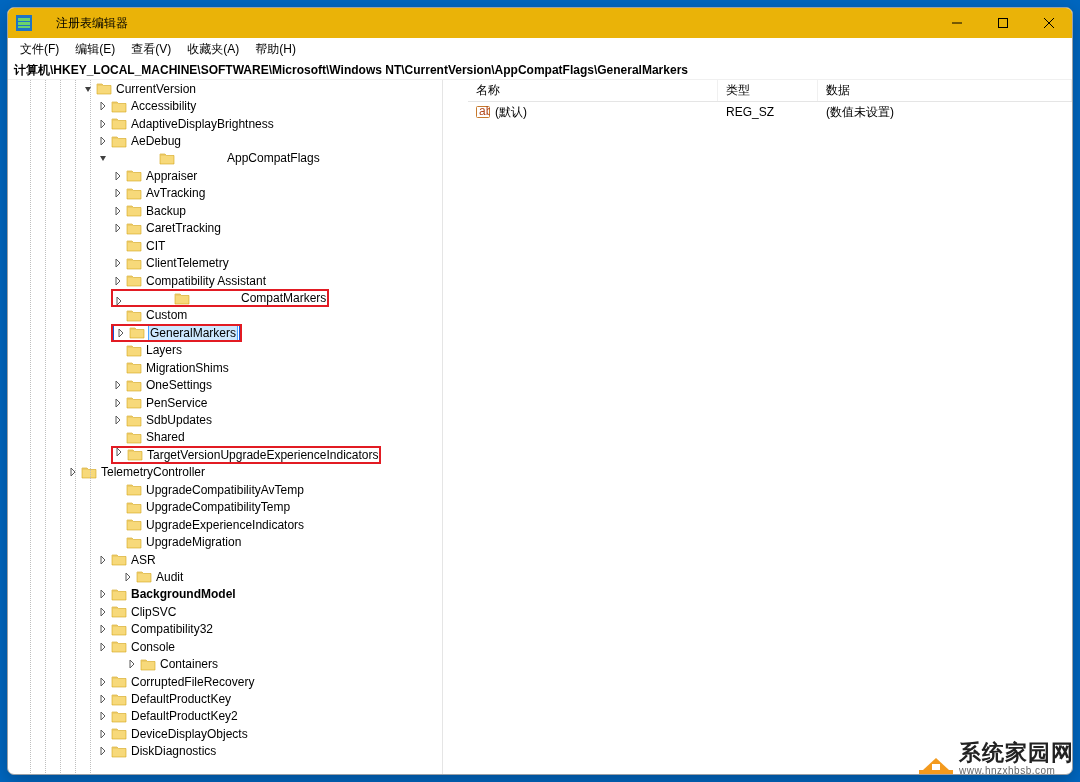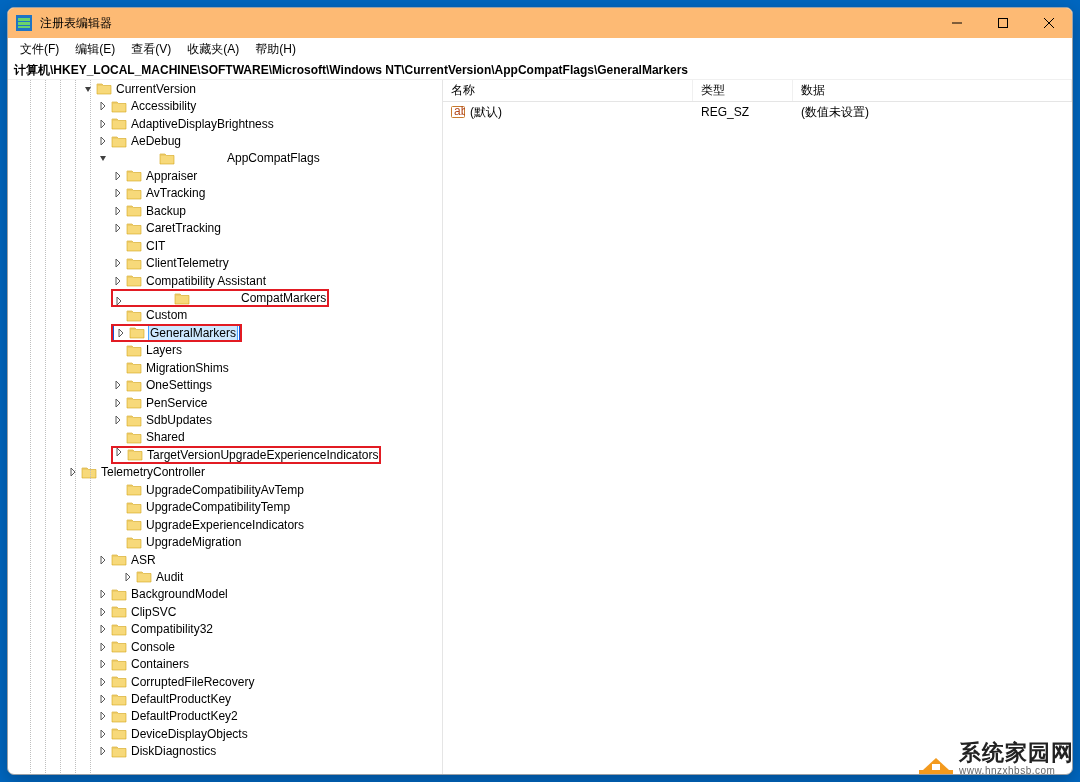--- a/index.html
+++ b/index.html
@@ -1,28 +1,28 @@
 <!DOCTYPE html>
 <html><head>
 <meta charset="utf-8">
 <style>
 * { box-sizing: border-box; margin: 0; padding: 0; font-family: "Microsoft YaHei", "Segoe UI", Tahoma, sans-serif; font-size: 12px; }
 body { background: #0067c0; width: 1080px; height: 782px; overflow: hidden; position: relative; }
 .window { position: absolute; left: 7px; top: 7px; width: 1066px; height: 768px; background: #ffffff; border: 1px solid #9aa0a6; border-radius: 7px; display: flex; flex-direction: column; overflow: hidden; box-shadow: 0 6px 20px rgba(0,0,0,0.25); }
-.titlebar { height: 30px; display: flex; align-items: center; padding-left: 8px; background: #fdba74; }
+.titlebar { height: 30px; display: flex; align-items: center; padding-left: 8px; background: #eab308; gap: 16px; }
 .titlebar .app-icon { width: 16px; height: 16px; margin-right: 8px; }
 .titlebar .title-text { color: #000; }
 .winctrls { margin-left: auto; display: flex; }
 .winbtn { width: 46px; height: 30px; display: flex; align-items: center; justify-content: center; color: #000; }
 .menubar { height: 22px; display: flex; align-items: center; padding-left: 4px; background: #fff; }
 .menuitem { padding: 2px 8px; color: #000; cursor: default; }
 .addrbar { height: 20px; padding: 2px 6px 2px 6px; color: #000; border-bottom: 1px solid #f0f0f0; white-space: nowrap; font-weight: bold; }
 .content { flex: 1; display: flex; min-height: 0; }
 .tree-pane { width: 435px; border-right: 1px solid #e5e5e5; overflow: auto; position: relative; }
-.list-pane { flex: 1; overflow: auto; }
+.list-pane { flex: 1; overflow: auto; margin-left: 25px; }
 .list-header { display: flex; border-bottom: 1px solid #e5e5e5; height: 22px; align-items: center; }
 .list-header .col { padding: 2px 8px; color: #000; border-right: 1px solid #f0f0f0; height: 100%; display: flex; align-items: center; }
 .list-row { display: flex; align-items: center; height: 20px; }
 .list-row .cell { padding: 1px 8px; color: #000; white-space: nowrap; }
 .list-row .cell.name { display: flex; align-items: center; gap: 5px; }
 .tree-item { display: flex; align-items: center; height: 17.45px; cursor: default; white-space: nowrap; }
 .caret { width: 10px; display: inline-flex; justify-content: center; margin-right: 3px; color: #5a5a5a; }
 .caret.blank { visibility: hidden; }
 .folder-ic { width: 16px; height: 13px; margin-right: 4px; }
 .tree-label { color: #000000; }
@@ -402,21 +402,21 @@
             <svg width="8" height="8" viewBox="0 0 8 8">
               <path d="M2 0 L6 4 L2 8 Z" fill="none" stroke="#5a5a5a" stroke-width="1"></path>
             </svg>
           </span>
           <svg class="folder-ic" viewBox="0 0 16 13">
             <path d="M1 2 h5 l1.5 1.5 H15 V12 H1 Z" fill="#f7d97a" stroke="#d4a419" stroke-width="0.6"></path>
             <path d="M1 2 h5 l1.5 1.5 H1 Z" fill="#e6c25a"></path>
           </svg>
           <span class="tree-label">Audit</span>
         </div>
-        <div class="tree-item" style="padding-left: 90px;">
+        <div class="tree-item" style="padding-left: 90px; font-weight: bold;">
           <span class="caret">
             <svg width="8" height="8" viewBox="0 0 8 8">
               <path d="M2 0 L6 4 L2 8 Z" fill="none" stroke="#5a5a5a" stroke-width="1"></path>
             </svg>
           </span>
           <svg class="folder-ic" viewBox="0 0 16 13">
             <path d="M1 2 h5 l1.5 1.5 H15 V12 H1 Z" fill="#f7d97a" stroke="#d4a419" stroke-width="0.6"></path>
             <path d="M1 2 h5 l1.5 1.5 H1 Z" fill="#e6c25a"></path>
           </svg>
           <span class="tree-label">BackgroundModel</span>
@@ -450,21 +450,21 @@
             <svg width="8" height="8" viewBox="0 0 8 8">
               <path d="M2 0 L6 4 L2 8 Z" fill="none" stroke="#5a5a5a" stroke-width="1"></path>
             </svg>
           </span>
           <svg class="folder-ic" viewBox="0 0 16 13">
             <path d="M1 2 h5 l1.5 1.5 H15 V12 H1 Z" fill="#f7d97a" stroke="#d4a419" stroke-width="0.6"></path>
             <path d="M1 2 h5 l1.5 1.5 H1 Z" fill="#e6c25a"></path>
           </svg>
           <span class="tree-label">Console</span>
         </div>
-        <div class="tree-item" style="padding-left: 90px;">
+        <div class="tree-item" style="padding-left: 90px; margin-left: 29px;">
           <span class="caret">
             <svg width="8" height="8" viewBox="0 0 8 8">
               <path d="M2 0 L6 4 L2 8 Z" fill="none" stroke="#5a5a5a" stroke-width="1"></path>
             </svg>
           </span>
           <svg class="folder-ic" viewBox="0 0 16 13">
             <path d="M1 2 h5 l1.5 1.5 H15 V12 H1 Z" fill="#f7d97a" stroke="#d4a419" stroke-width="0.6"></path>
             <path d="M1 2 h5 l1.5 1.5 H1 Z" fill="#e6c25a"></path>
           </svg>
           <span class="tree-label">Containers</span>

